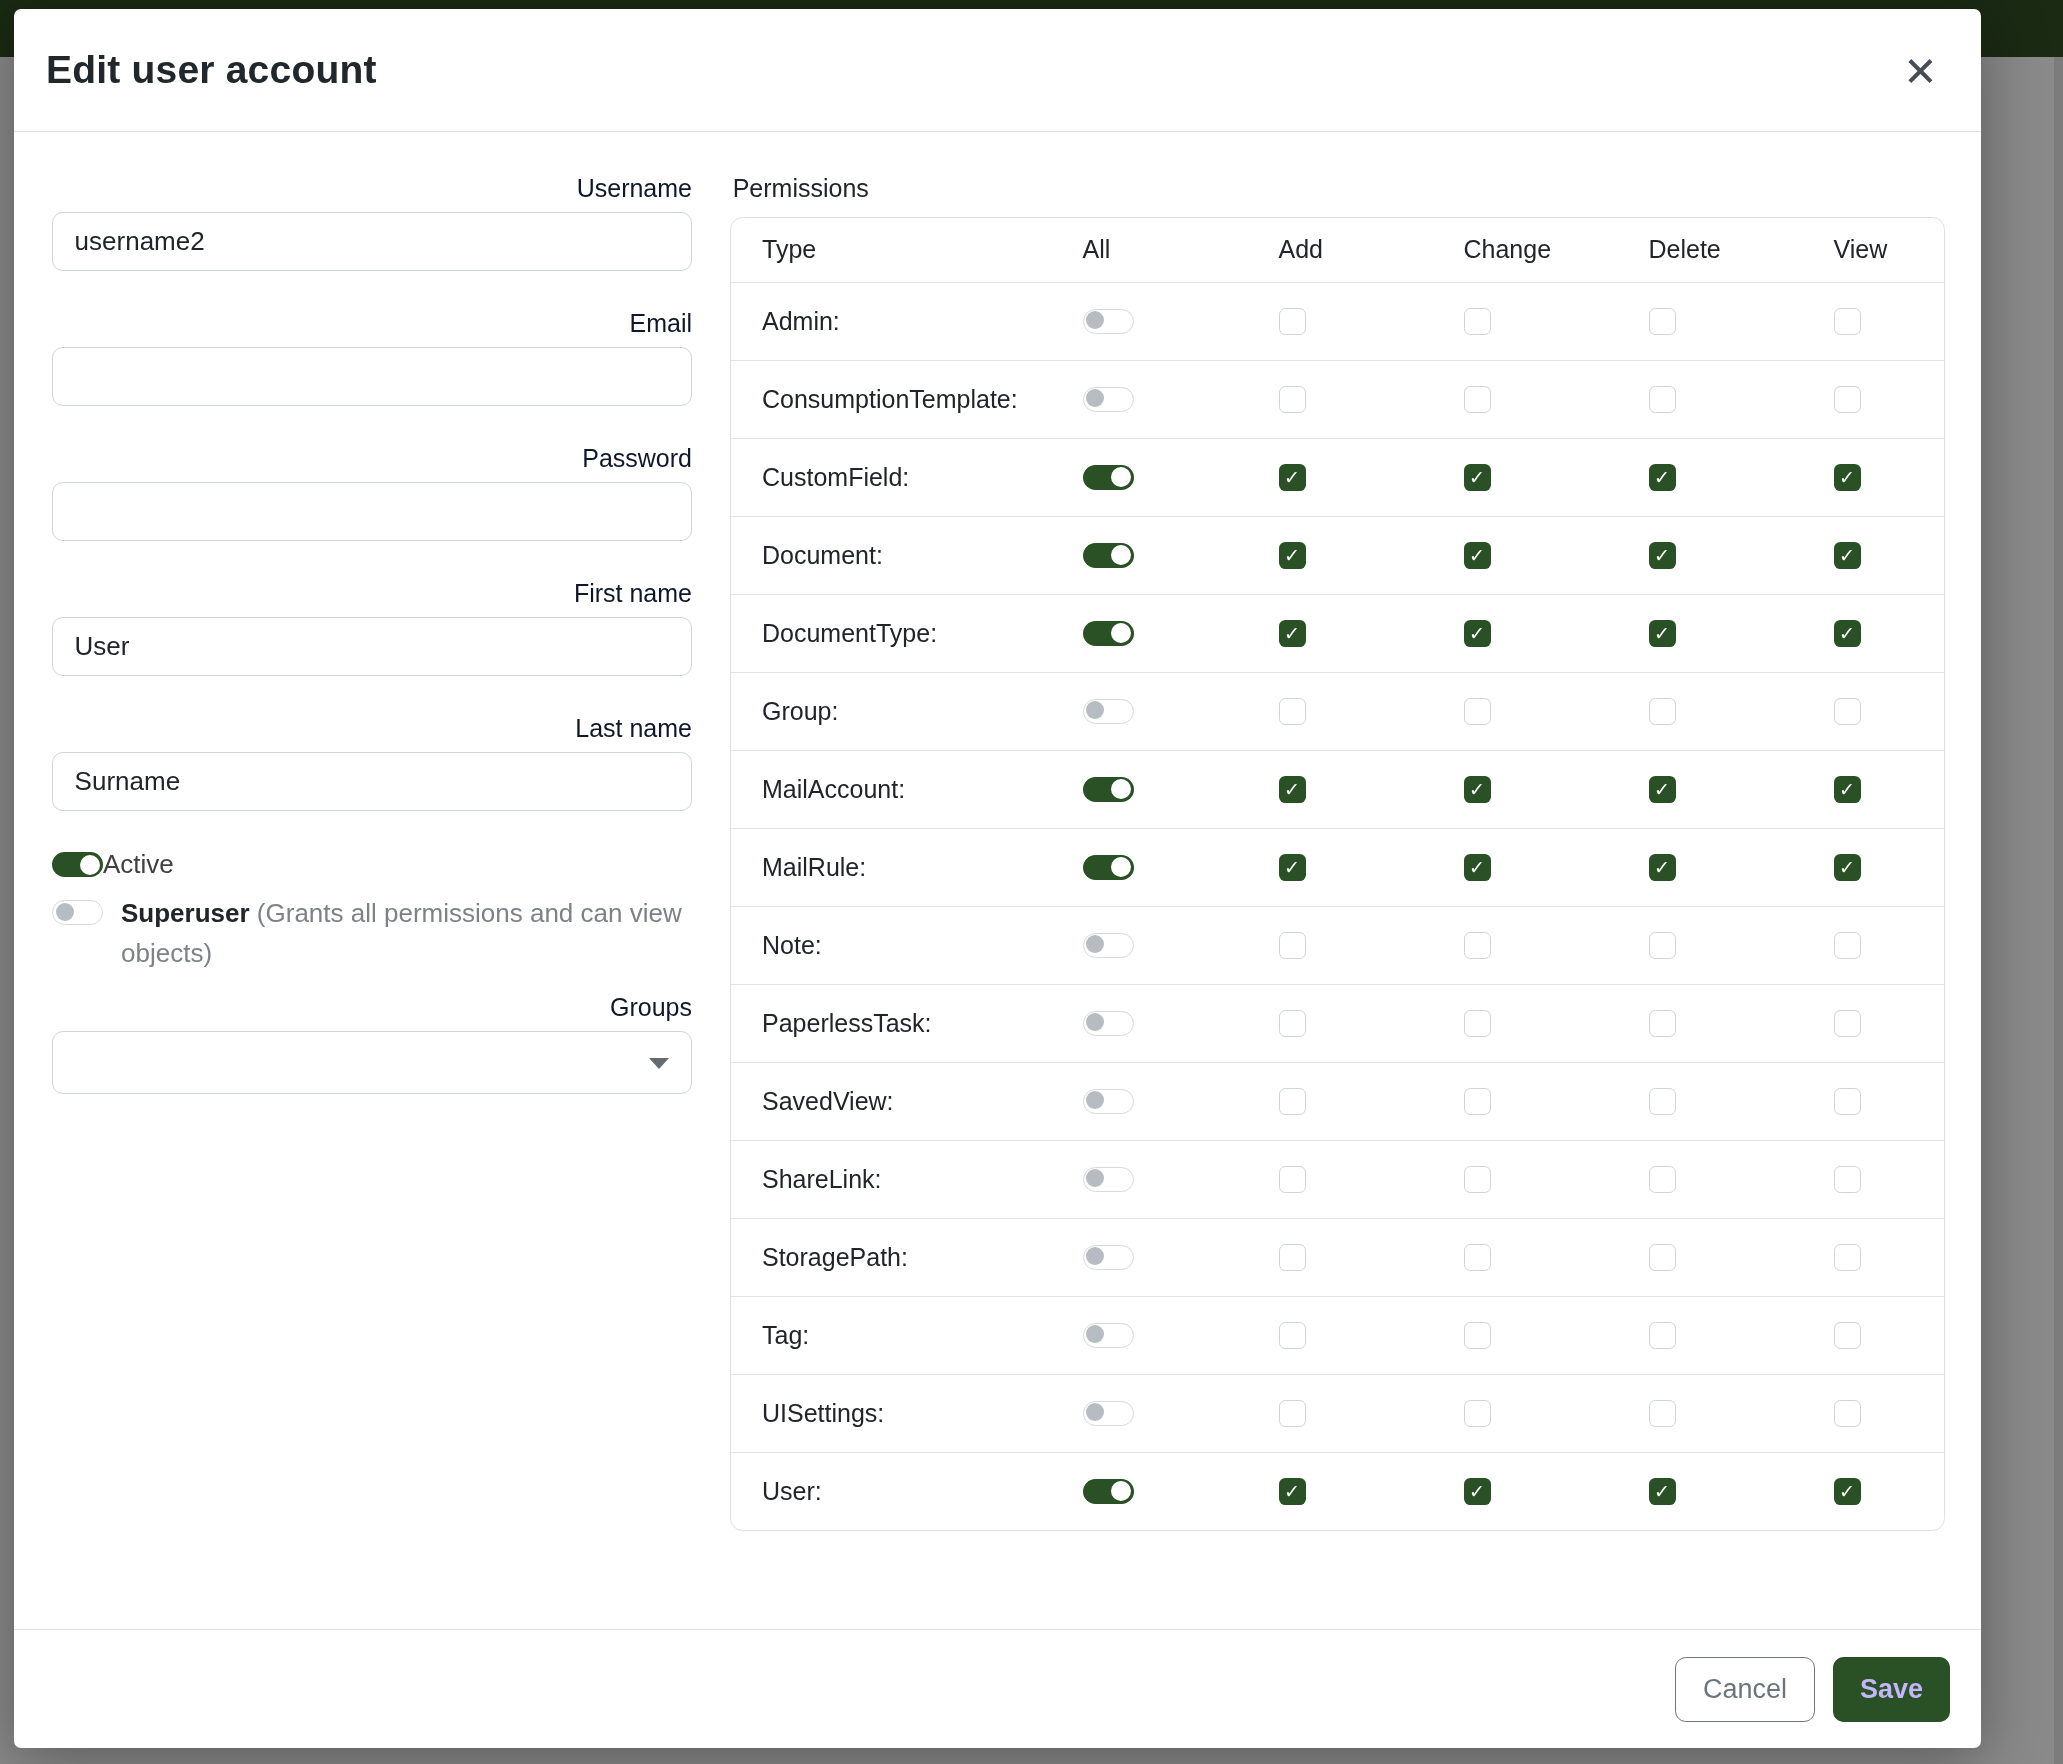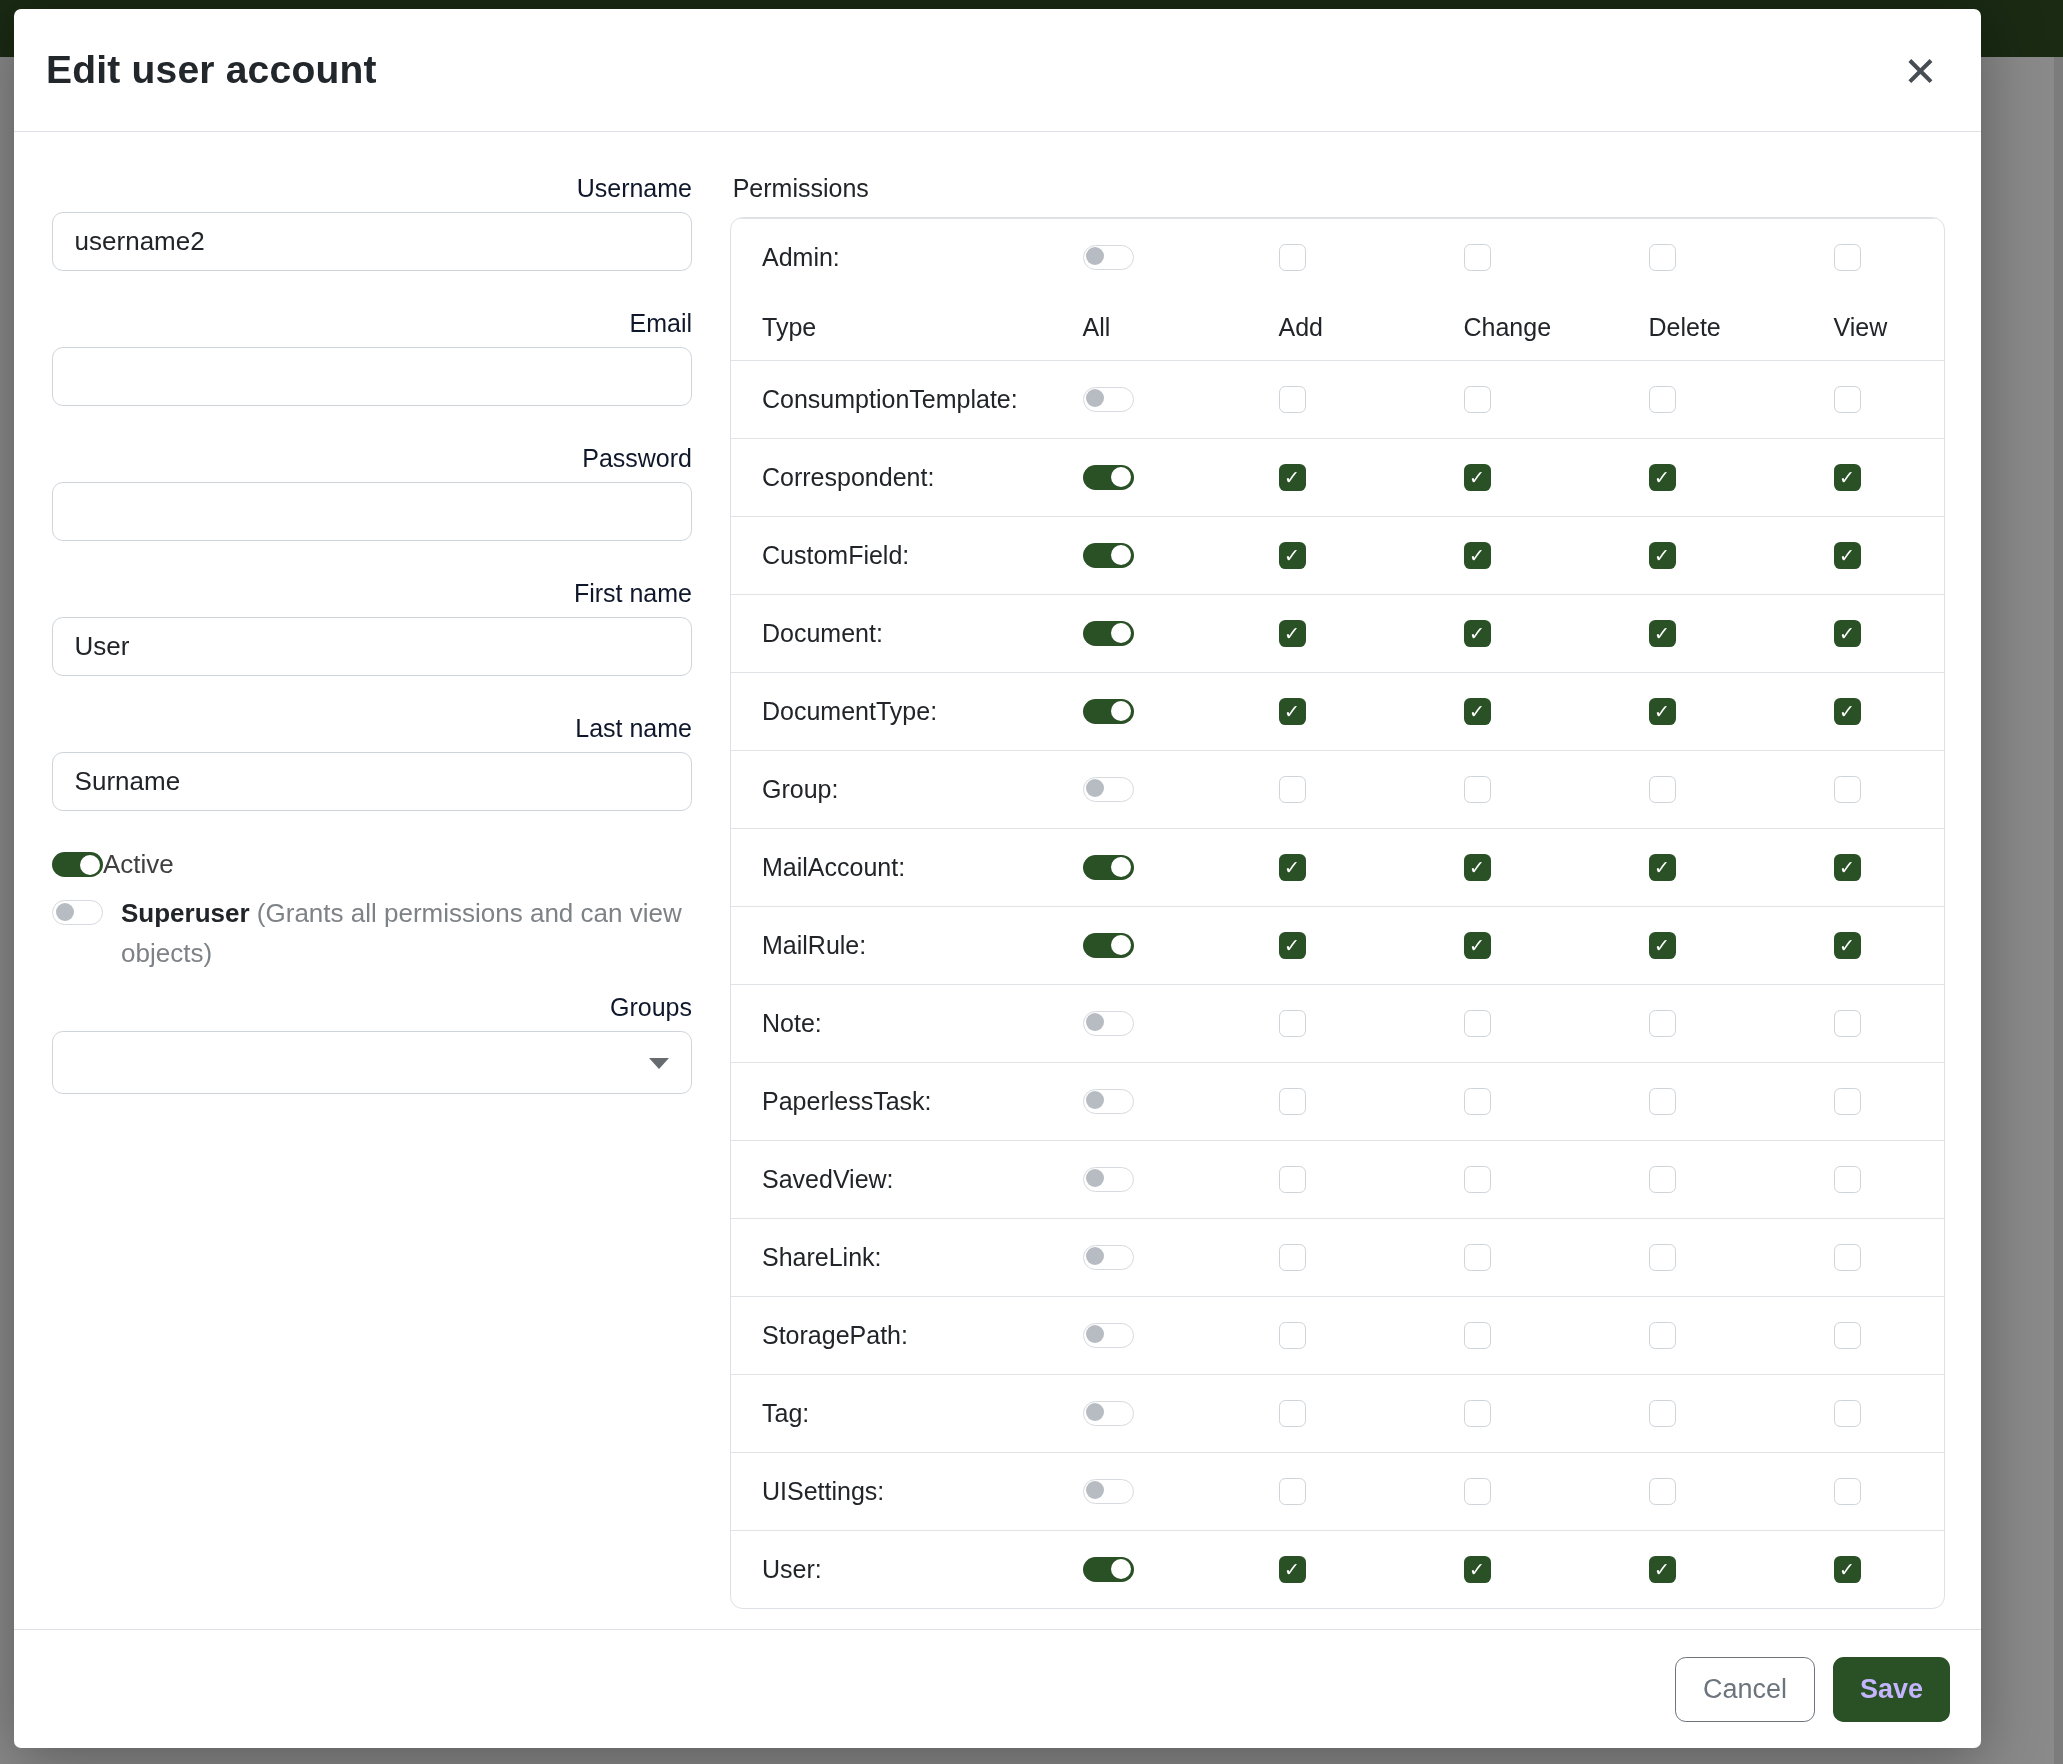--- a/index.html
+++ b/index.html
@@ -132,81 +132,63 @@
       <div class="f-label groups-label">Groups</div>
       <div class="f-select">
         <span></span>
         <span class="caret"></span>
       </div>
     </div>
 
     <div class="col-right">
       <div class="perm-heading">Permissions</div>
       <div class="perm-table">
-        <div class="p-row">
-            <div class="p-cell first">Admin:</div>
-            <div class="p-cell">
-              <div class="switch off"></div>
-            </div>
-            <div class="p-cell">
-              <div class="cb off"></div>
-            </div>
-            <div class="p-cell">
-              <div class="cb off"></div>
-            </div>
-            <div class="p-cell">
-              <div class="cb off"></div>
-            </div>
-            <div class="p-cell">
-              <div class="cb off"></div>
-            </div>
-          </div>
-
-      <div class="p-row head">
+        <div class="p-row head">
           <div class="p-cell first">Type</div>
           <div class="p-cell">All</div>
           <div class="p-cell">Add</div>
           <div class="p-cell">Change</div>
           <div class="p-cell">Delete</div>
           <div class="p-cell">View</div>
         </div>
+
+      <div class="p-row">
+            <div class="p-cell first">Admin:</div>
+            <div class="p-cell">
+              <div class="switch off"></div>
+            </div>
+            <div class="p-cell">
+              <div class="cb off"></div>
+            </div>
+            <div class="p-cell">
+              <div class="cb off"></div>
+            </div>
+            <div class="p-cell">
+              <div class="cb off"></div>
+            </div>
+            <div class="p-cell">
+              <div class="cb off"></div>
+            </div>
+          </div>
           <div class="p-row">
             <div class="p-cell first">ConsumptionTemplate:</div>
             <div class="p-cell">
               <div class="switch off"></div>
             </div>
             <div class="p-cell">
               <div class="cb off"></div>
             </div>
             <div class="p-cell">
               <div class="cb off"></div>
             </div>
             <div class="p-cell">
               <div class="cb off"></div>
             </div>
             <div class="p-cell">
               <div class="cb off"></div>
-            </div>
-          </div>
-          <div class="p-row">
-            <div class="p-cell first">Correspondent:</div>
-            <div class="p-cell">
-              <div class="switch on"></div>
-            </div>
-            <div class="p-cell">
-              <div class="cb on"></div>
-            </div>
-            <div class="p-cell">
-              <div class="cb on"></div>
-            </div>
-            <div class="p-cell">
-              <div class="cb on"></div>
-            </div>
-            <div class="p-cell">
-              <div class="cb on"></div>
             </div>
           </div>
           <div class="p-row">
             <div class="p-cell first">CustomField:</div>
             <div class="p-cell">
               <div class="switch on"></div>
             </div>
             <div class="p-cell">
               <div class="cb on"></div>
             </div>

